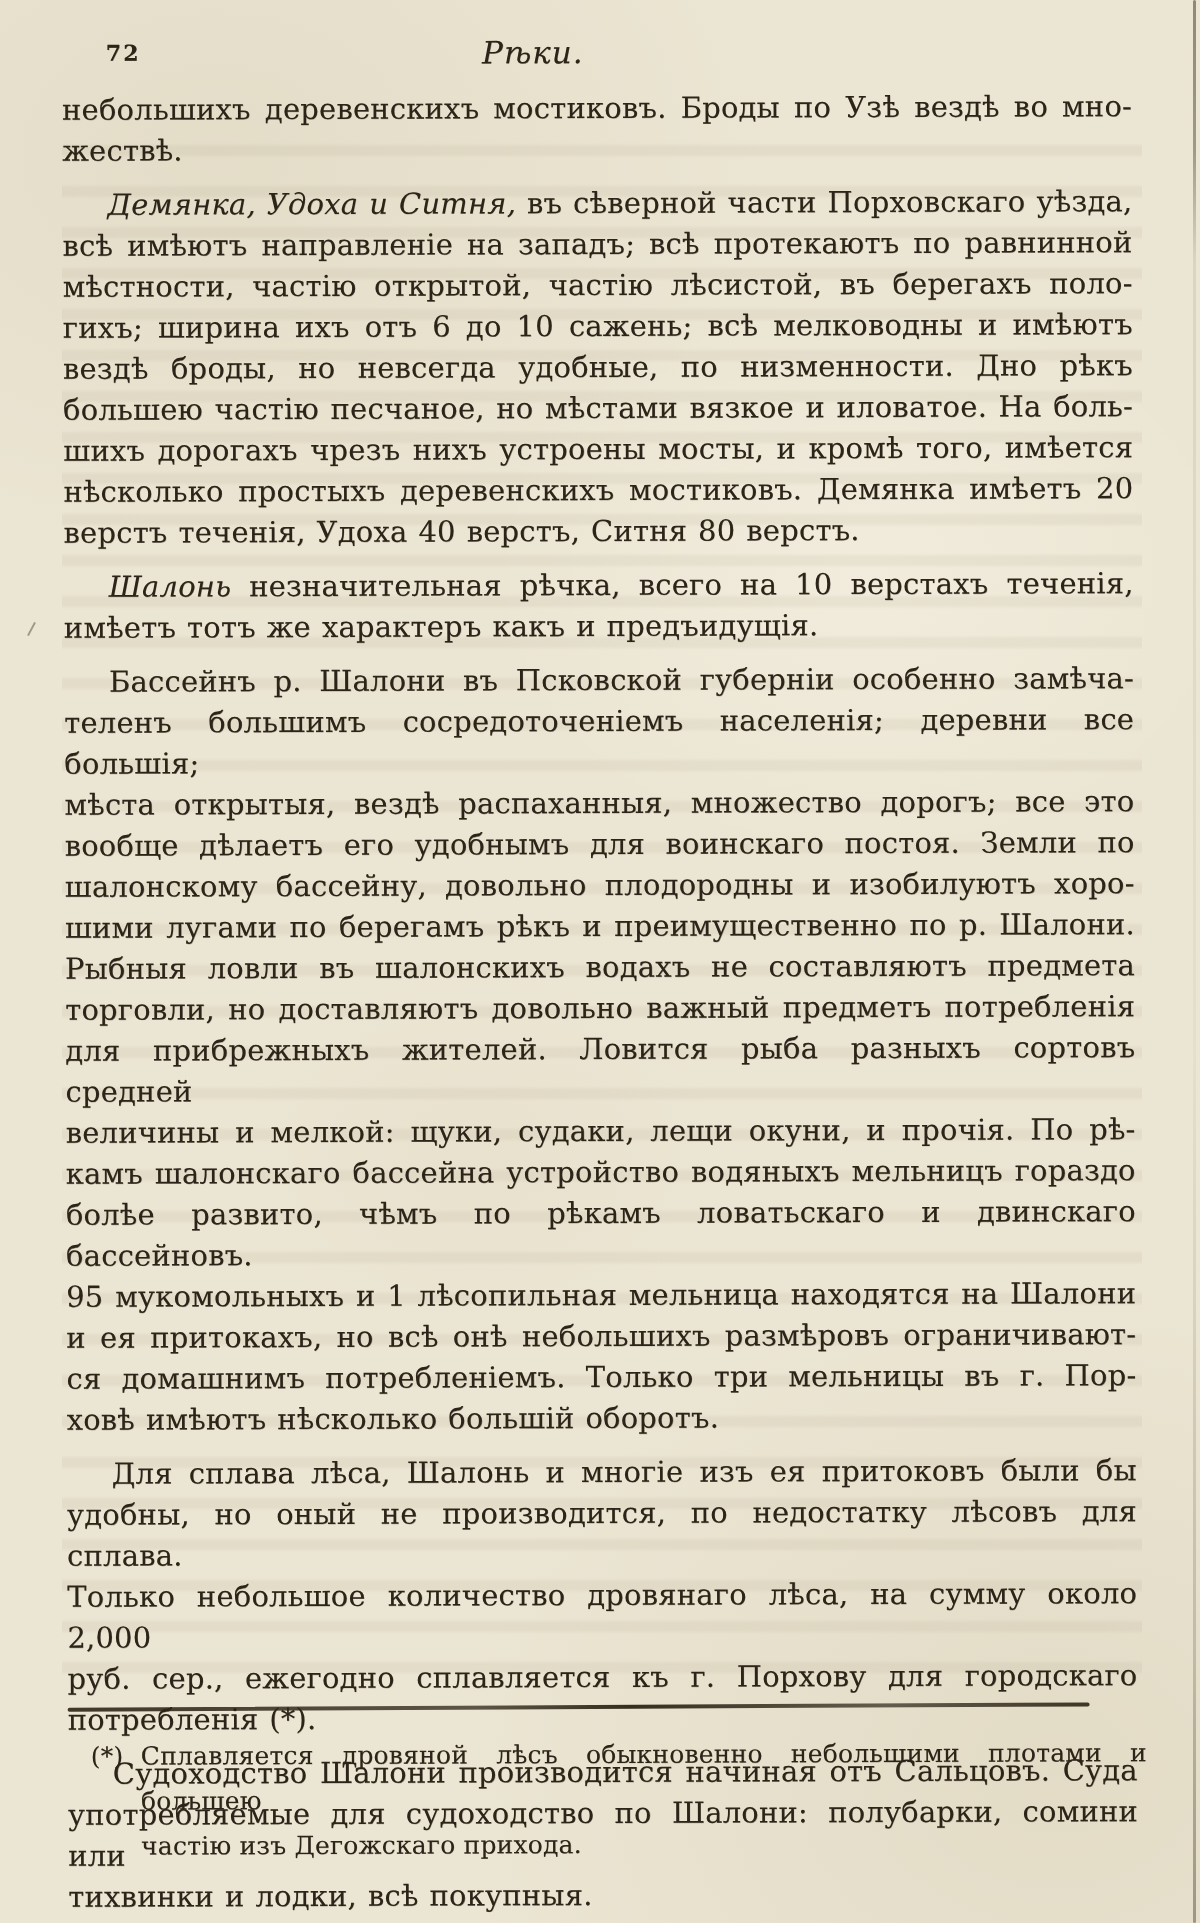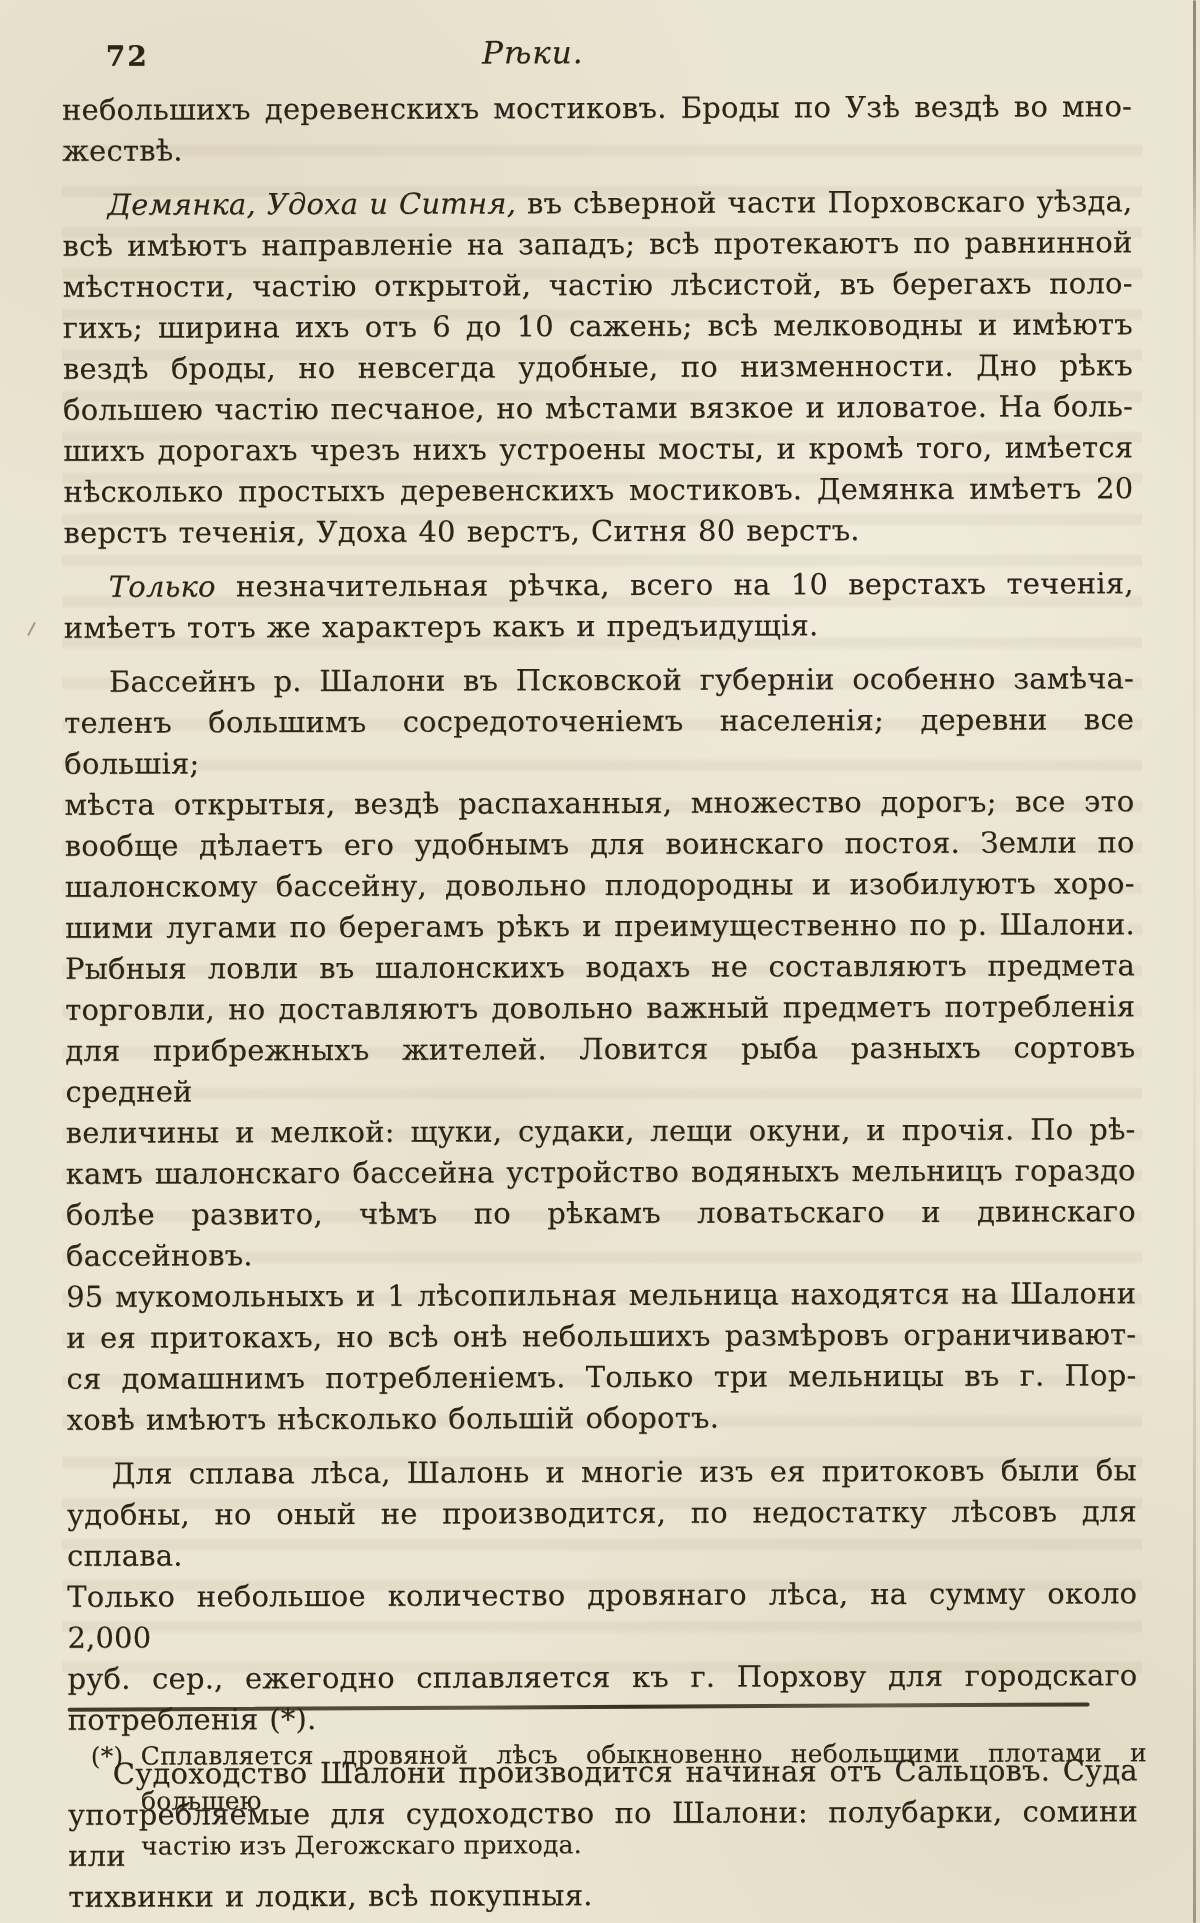--- a/index.html
+++ b/index.html
@@ -36,21 +36,21 @@
   }
   .margin-mark{
     position:absolute;left:24px;top:628px;width:15px;height:2px;
     background:rgba(70,58,36,0.45);transform:rotate(-62deg);
   }
   .sheet{position:absolute;inset:0;transform:rotate(-0.2deg);color:#2c2418;}
 
   header{position:absolute;top:34px;left:65px;width:1070px;height:46px;}
   .pagenum{
     position:absolute;left:44px;top:4px;
-    font-size:28px;font-weight:bold;letter-spacing:2px;
+    font-size:22px;font-weight:bold;letter-spacing:2px;
     text-shadow:0.4px 0.4px 0 rgba(43,35,20,0.45);
   }
   .running-title{
     position:absolute;left:0;right:0;text-align:center;top:0;
     transform:translateX(-64px);
     font-style:italic;font-size:31px;letter-spacing:1px;
     text-shadow:0.3px 0.4px 0 rgba(43,35,20,0.4);
   }
 
   .text-block{
@@ -104,21 +104,21 @@
           <div class="line">всѣ имѣютъ направленіе на западъ; всѣ протекаютъ по равнинной</div>
           <div class="line">мѣстности, частію открытой, частію лѣсистой, въ берегахъ поло-</div>
           <div class="line">гихъ; ширина ихъ отъ 6 до 10 сажень; всѣ мелководны и имѣютъ</div>
           <div class="line">вездѣ броды, но невсегда удобные, по низменности. Дно рѣкъ</div>
           <div class="line">большею частію песчаное, но мѣстами вязкое и иловатое. На боль-</div>
           <div class="line">шихъ дорогахъ чрезъ нихъ устроены мосты, и кромѣ того, имѣется</div>
           <div class="line">нѣсколько простыхъ деревенскихъ мостиковъ. Демянка имѣетъ 20</div>
           <div class="line para-end">верстъ теченія, Удоха 40 верстъ, Ситня 80 верстъ.</div>
         </div>
         <div class="para indent">
-          <div class="line first"><i>Только</i> незначительная рѣчка, всего на 10 верстахъ теченія,</div>
+          <div class="line first"><i>Шалонь</i> незначительная рѣчка, всего на 10 верстахъ теченія,</div>
           <div class="line para-end">имѣетъ тотъ же характеръ какъ и предъидущія.</div>
         </div>
         <div class="para indent">
           <div class="line first">Бассейнъ р. Шалони въ Псковской губерніи особенно замѣча-</div>
           <div class="line">теленъ большимъ сосредоточеніемъ населенія; деревни все большія;</div>
           <div class="line">мѣста открытыя, вездѣ распаханныя, множество дорогъ; все это</div>
           <div class="line">вообще дѣлаетъ его удобнымъ для воинскаго постоя. Земли по</div>
           <div class="line">шалонскому бассейну, довольно плодородны и изобилуютъ хоро-</div>
           <div class="line">шими лугами по берегамъ рѣкъ и преимущественно по р. Шалони.</div>
           <div class="line">Рыбныя ловли въ шалонскихъ водахъ не составляютъ предмета</div>

